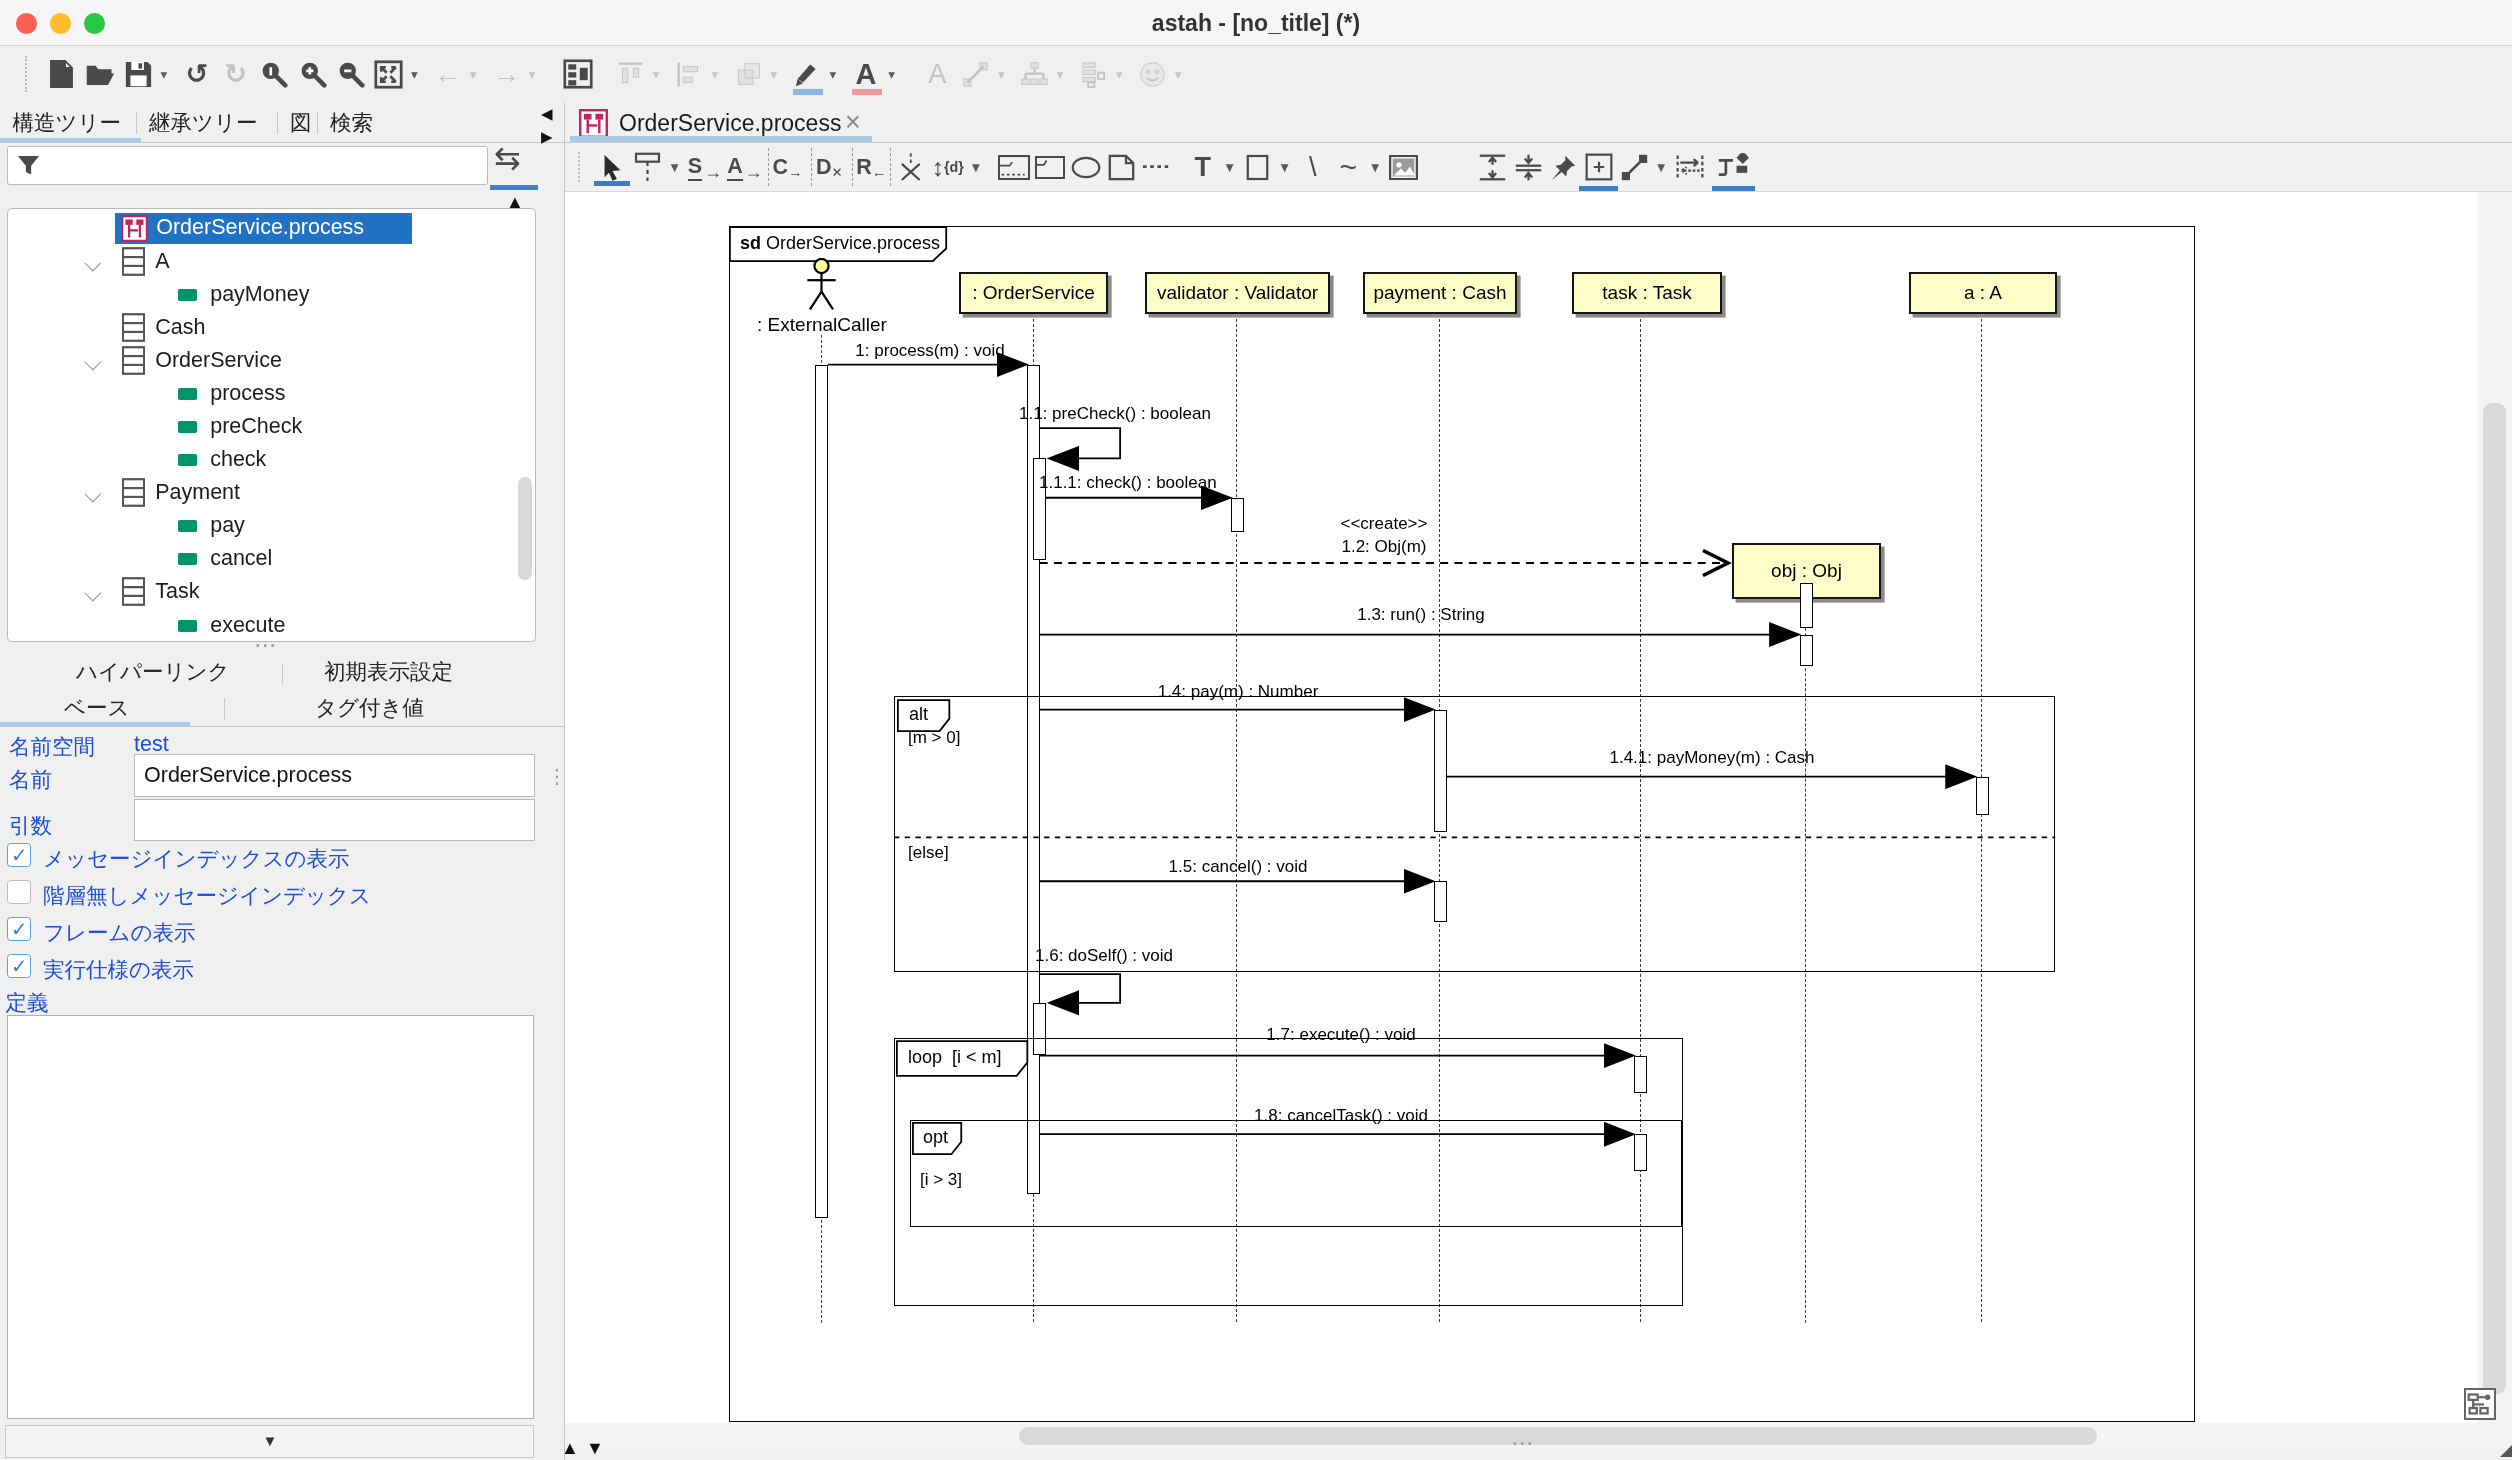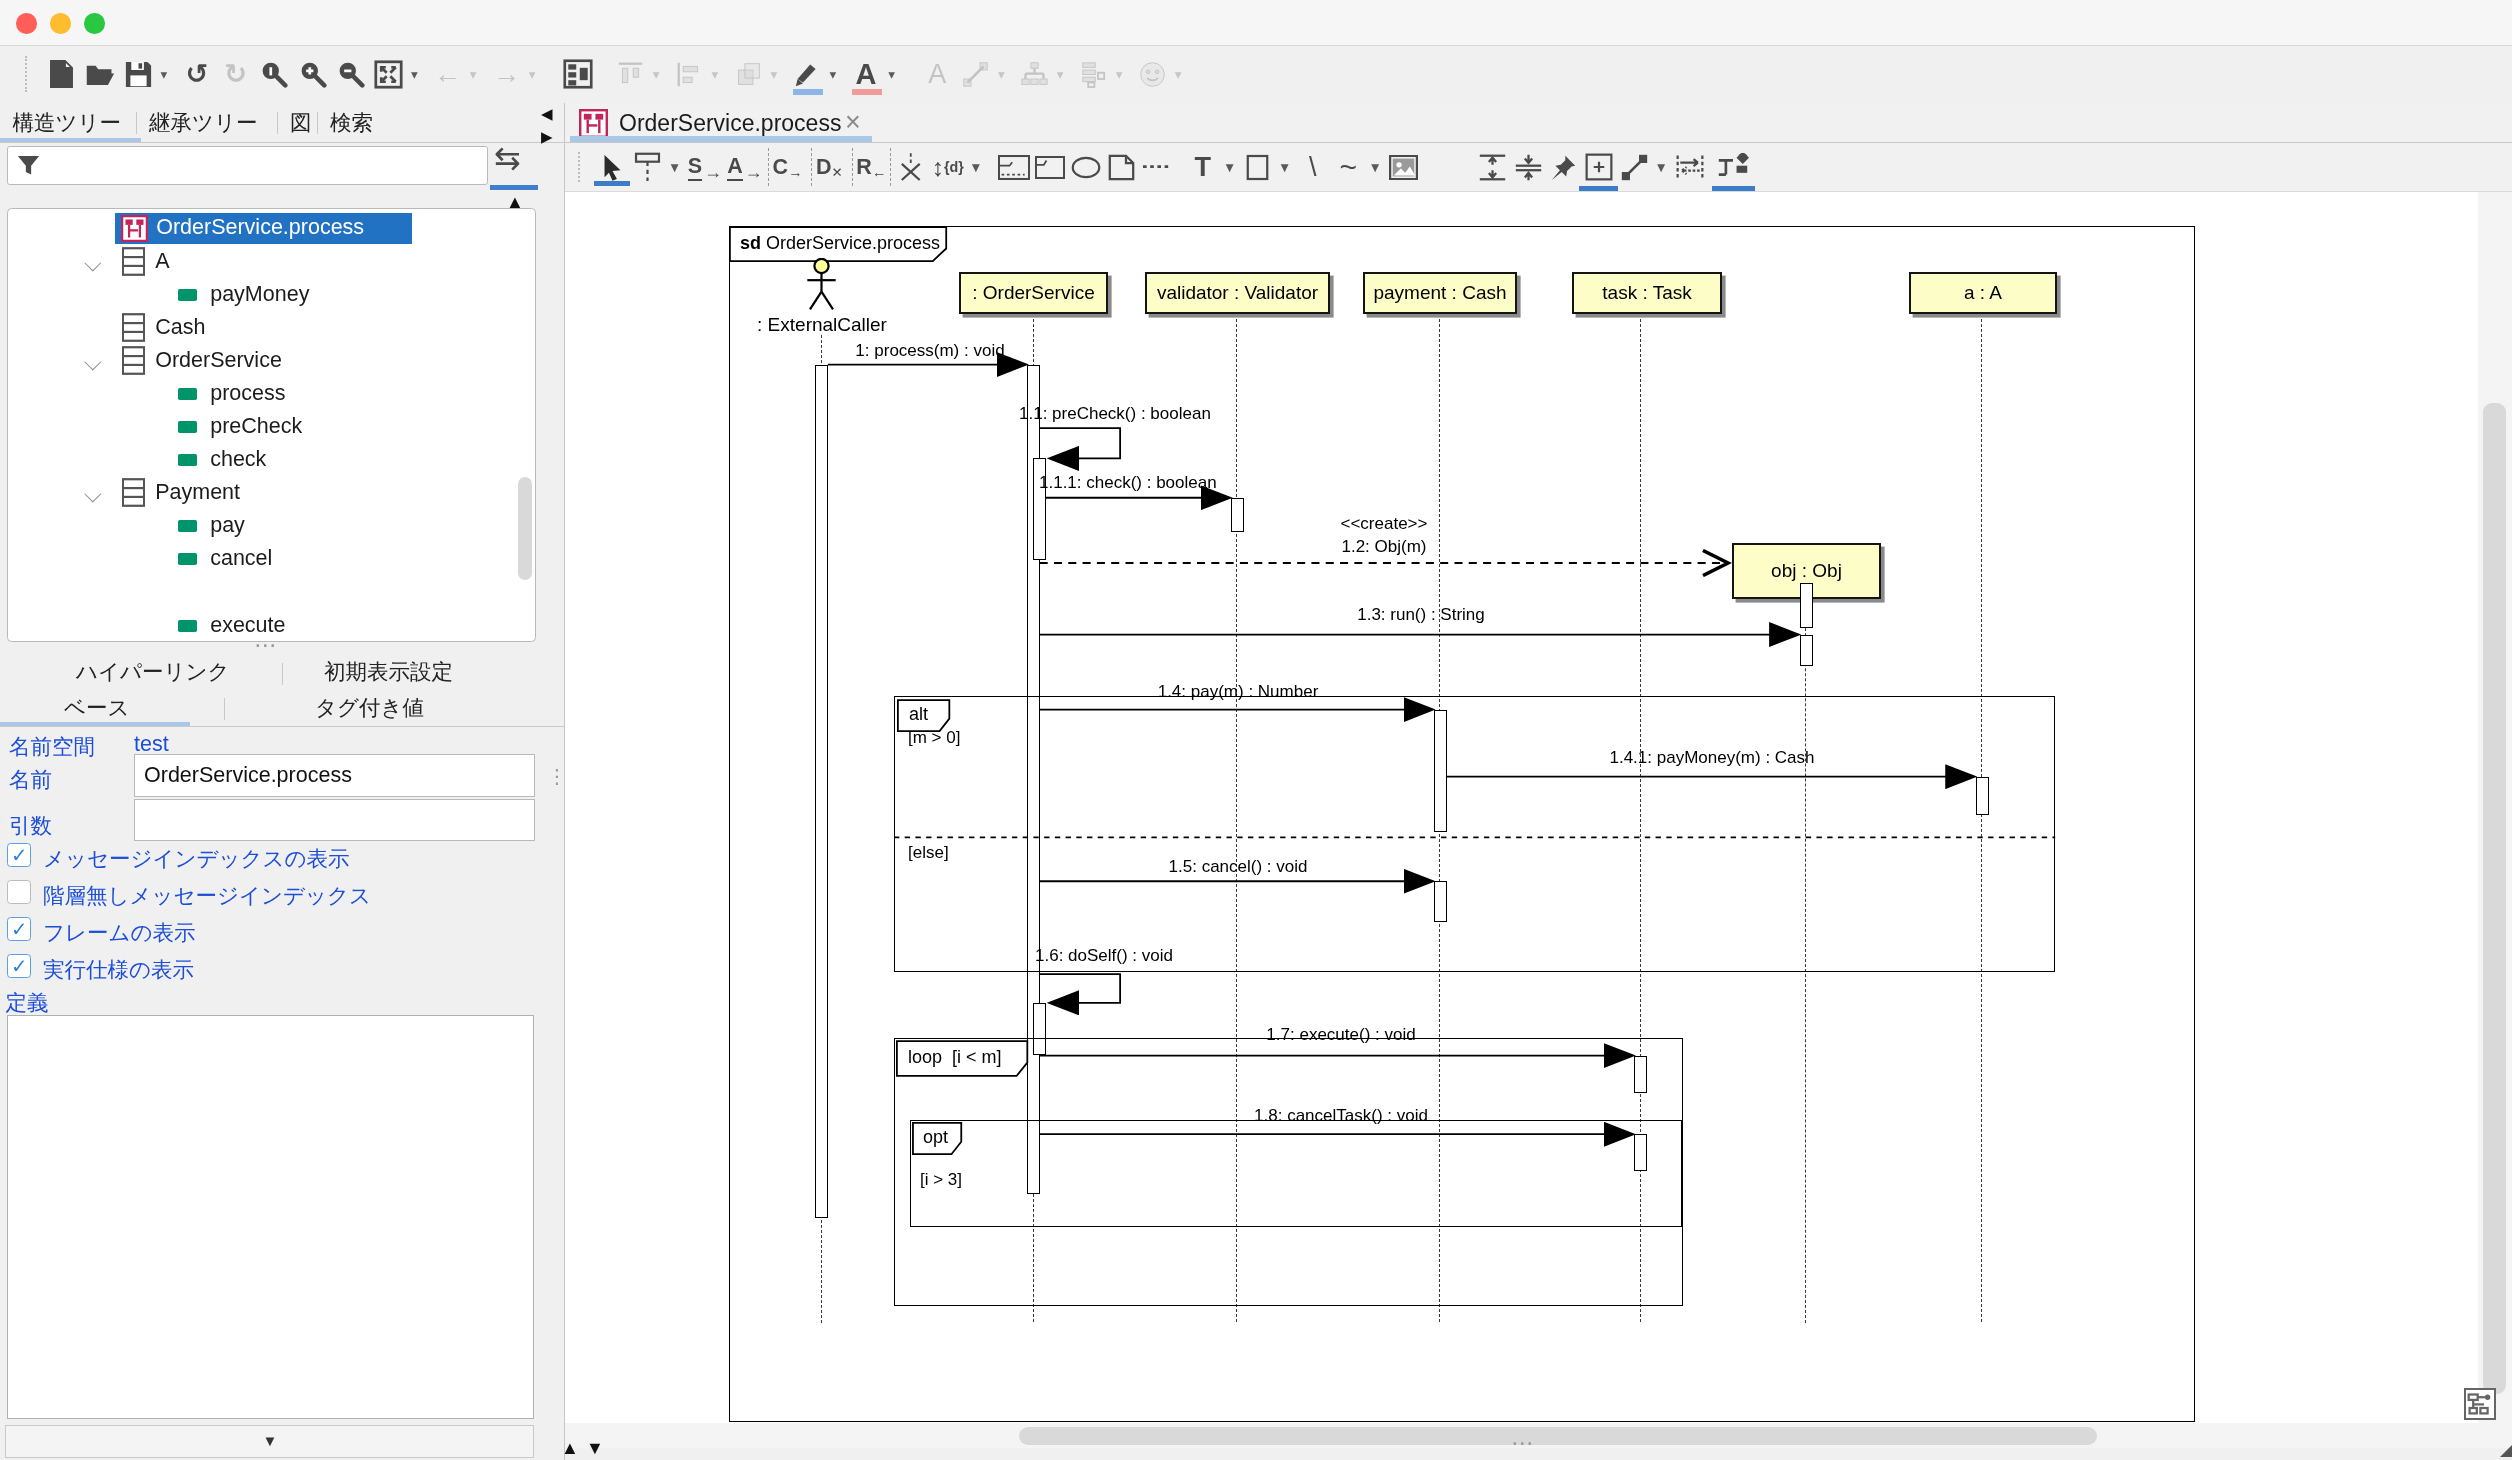--- a/index.html
+++ b/index.html
@@ -66,20 +66,21 @@
 </style>
 </head>
 <body>
 
 <div id="app">
 
   <div class="abs" id="titlebar">
     <div class="abs tl" style="left:16px;background:#FF5F57"></div>
     <div class="abs tl" style="left:50px;background:#FEBC2E"></div>
     <div class="abs tl" style="left:84px;background:#28C840"></div>
+    <div class="abs" id="title">astah - [no_title] (*)</div>
   </div>
 
   <div class="abs" id="maintb">
     <span class="handle"></span>
     <span class="tbi">
         <svg width="25" height="30" viewBox="0 0 28 34">
           <path d="M2 2 h16 l8 8 v22 h-24 z M18 2 v8 h8" fill="#4a4a4a" stroke="#4a4a4a" stroke-width="2"></path>
         </svg>
       </span>
     <span class="tbi">
@@ -305,20 +306,29 @@
           </svg>
         <span class="lbl" style="left:147px">Payment</span>
       </div>
       <div class="trow" style="top:301px">
         <span class="opicon" style="left:170px"></span>
         <span class="lbl" style="left:202px">pay</span>
       </div>
       <div class="trow" style="top:334px">
         <span class="opicon" style="left:170px"></span>
         <span class="lbl" style="left:202px">cancel</span>
+      </div>
+      <div class="trow" style="top:367px">
+        <span class="chev" style="left:79px"></span>
+        <svg class="abs" style="left:114px;top:0.9px" width="23" height="29" viewBox="0 0 26 32">
+            <rect x="1" y="1" width="24" height="30" fill="#fff" stroke="#555" stroke-width="2.5"></rect>
+            <line x1="1" y1="11" x2="25" y2="11" stroke="#555" stroke-width="2.5"></line>
+            <line x1="1" y1="21" x2="25" y2="21" stroke="#555" stroke-width="2.5"></line>
+          </svg>
+        <span class="lbl" style="left:147px">Task</span>
       </div>
       <div class="trow" style="top:401px">
         <span class="opicon" style="left:170px"></span>
         <span class="lbl" style="left:202px">execute</span>
       </div>
       <div class="sbthumb" style="right:3.6px;top:268px;width:13.4px;height:103px"></div>
     </div>
 
     <div class="abs grip" style="left:254px;top:529px">⋯</div>
     <div class="abs grip" style="left:547px;top:662px;font-size:19.7px;letter-spacing:0">⋮</div>

